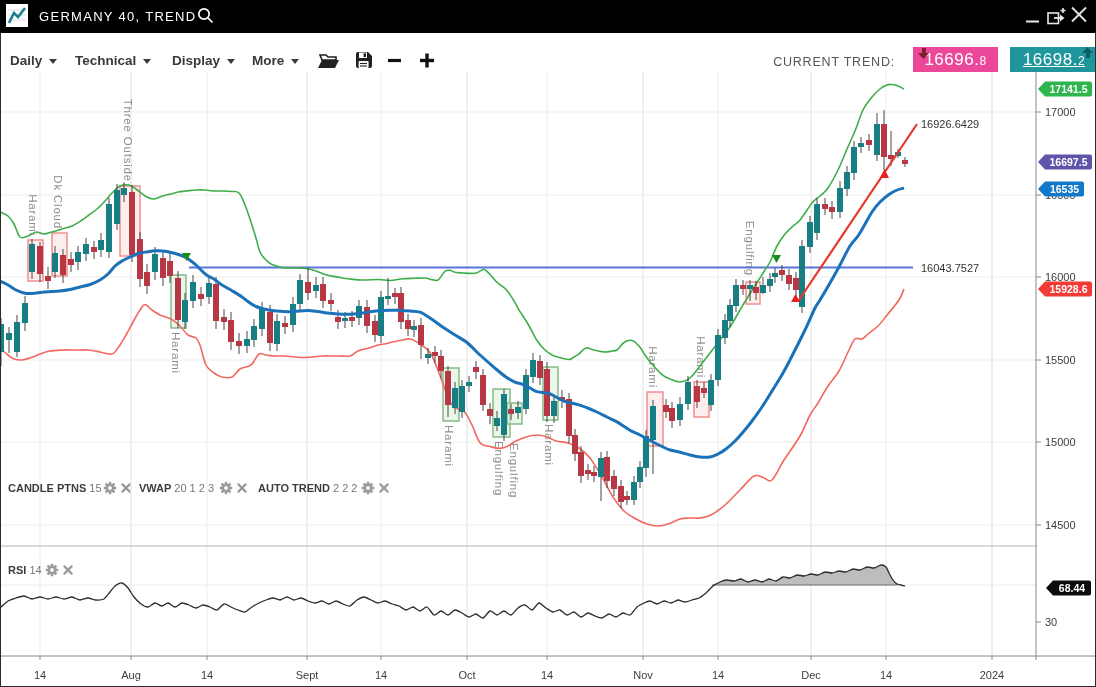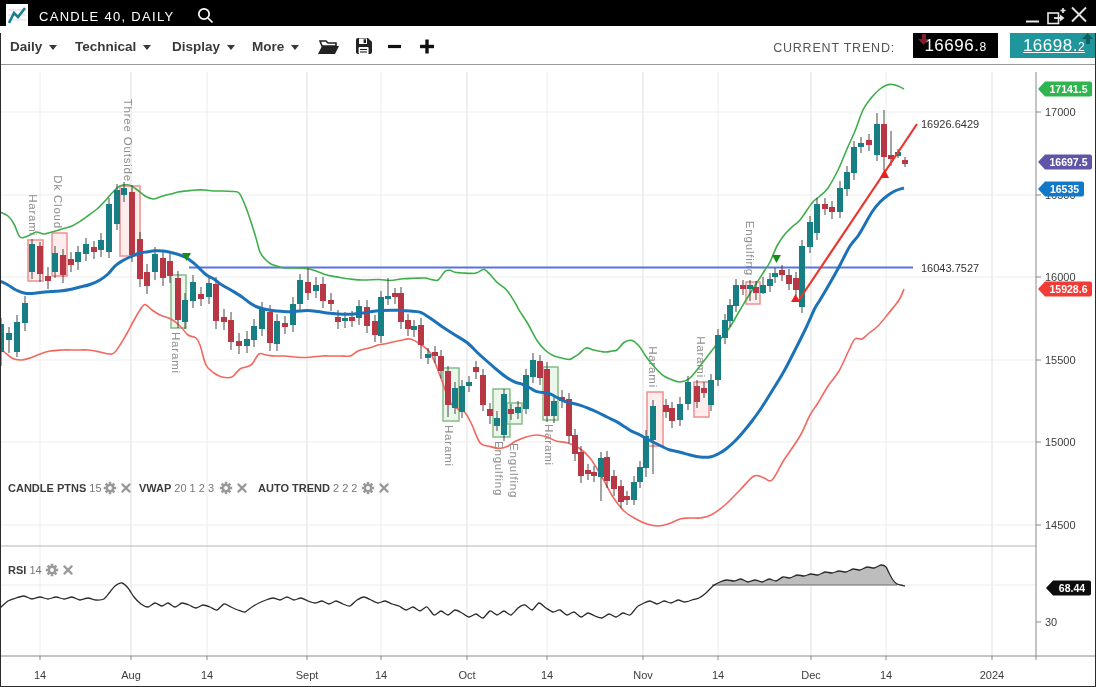--- a/index.html
+++ b/index.html
@@ -1,35 +1,35 @@
 <!DOCTYPE html>
 <html><head><meta charset="utf-8"><style>
 *{margin:0;padding:0;box-sizing:border-box;}
 html,body{width:1096px;height:687px;overflow:hidden;background:#fff;font-family:"Liberation Sans",sans-serif;}
 #win{position:relative;width:1096px;height:687px;}
 #titlebar{position:absolute;left:0;top:0;width:100%;height:33px;background:#000;}
 #logo{position:absolute;left:6px;top:4px;width:22px;height:23px;background:#fff;}
 #title{position:absolute;left:39px;top:9px;color:#fff;font-size:13px;font-weight:normal;letter-spacing:1.3px;}
-#toolbar{position:absolute;left:0;top:26px;width:100%;height:39px;background:#fff;border-bottom:1px solid #9a9a9a;}
+#toolbar{position:absolute;left:0;top:40px;width:100%;height:39px;background:#fff;border-bottom:1px solid #9a9a9a;}
 .dd{position:absolute;top:13px;font-size:13.5px;font-weight:bold;color:#3a3a3a;}
 .caret{display:inline-block;width:0;height:0;border-left:4.5px solid transparent;border-right:4.5px solid transparent;border-top:5.5px solid #3a3a3a;margin-left:7px;margin-bottom:1px;}
 #cp{position:absolute;top:15px;right:201px;font-size:12.5px;color:#555;letter-spacing:0.8px;}
 .pbox{position:absolute;top:7px;height:25px;color:#fff;font-size:17px;text-align:center;line-height:25px;letter-spacing:0.5px;}
 #chart{position:absolute;left:0;top:0;}
 </style></head>
 <body>
 <div id="win">
 <div id="titlebar">
  <div id="logo"><svg width="22" height="23">
    <line x1="2" y1="6" x2="20" y2="6" stroke="#ddd" stroke-width="1"></line>
    <line x1="2" y1="11" x2="20" y2="11" stroke="#ddd" stroke-width="1"></line>
    <line x1="2" y1="16" x2="20" y2="16" stroke="#ddd" stroke-width="1"></line>
    <polyline points="3,19 8,9 12,13 19,4" fill="none" stroke="#1b7f8f" stroke-width="2.6"></polyline>
  </svg></div>
- <div id="title">CANDLE 40, DAILY</div>
+ <div id="title">GERMANY 40, TREND</div>
  <svg width="20" height="20" style="position:absolute;left:196px;top:6px">
    <circle cx="8" cy="8" r="5.2" fill="none" stroke="#fff" stroke-width="1.7"></circle>
    <line x1="12" y1="12" x2="16.5" y2="16.5" stroke="#fff" stroke-width="1.7"></line>
  </svg>
  <svg width="70" height="33" style="position:absolute;right:1px;top:0">
    <line x1="1" y1="21.5" x2="14" y2="21.5" stroke="#e8e8e8" stroke-width="2"></line>
    <rect x="23" y="13" width="10.5" height="10.5" fill="none" stroke="#e8e8e8" stroke-width="1.6"></rect>
    <line x1="29" y1="18" x2="37" y2="18" stroke="#e8e8e8" stroke-width="1.8"></line>
    <path d="M 35 14.5 L 39.5 18 L 35 21.5 Z" fill="#e8e8e8"></path>
    <g stroke="#e8e8e8" stroke-width="1.6">
@@ -58,21 +58,21 @@
      <line x1="5" y1="12.5" x2="12" y2="12.5" stroke="#222" stroke-width="1.1"></line>
      <line x1="5" y1="15" x2="12" y2="15" stroke="#222" stroke-width="1.1"></line>
    </g>
    <line x1="73" y1="11.5" x2="86" y2="11.5" stroke="#111" stroke-width="3.2"></line>
    <g stroke="#111" stroke-width="3.4">
           <line x1="105" y1="11.5" x2="119" y2="11.5"></line>
           <line x1="112" y1="4.5" x2="112" y2="18.5"></line>
         </g>
  </svg>
  <span id="cp">CURRENT TREND:</span>
- <div class="pbox" style="left:913px;width:85px;background:#000000;">16696.<span style="font-size:12px">8</span>
+ <div class="pbox" style="left:913px;width:85px;background:#ec4899;">16696.<span style="font-size:12px">8</span>
    <svg width="12" height="11" style="position:absolute;left:5px;top:1px">
           <path d="M 4 0 h4 v5 h3 l-5.5 6 L 0 5 h4 Z" fill="#7e1f2d"></path>
         </svg>
  </div>
  <div class="pbox" style="left:1010px;width:88px;background:#1f959c;text-decoration:underline;">16698.<span style="font-size:12px">2</span>
    <svg width="12" height="11" style="position:absolute;right:4px;top:0px">
           <path d="M 4 11 h4 v-5 h3 L 5.5 0 L 0 6 h4 Z" fill="#0e5f63"></path>
         </svg>
  </div>
 </div>

